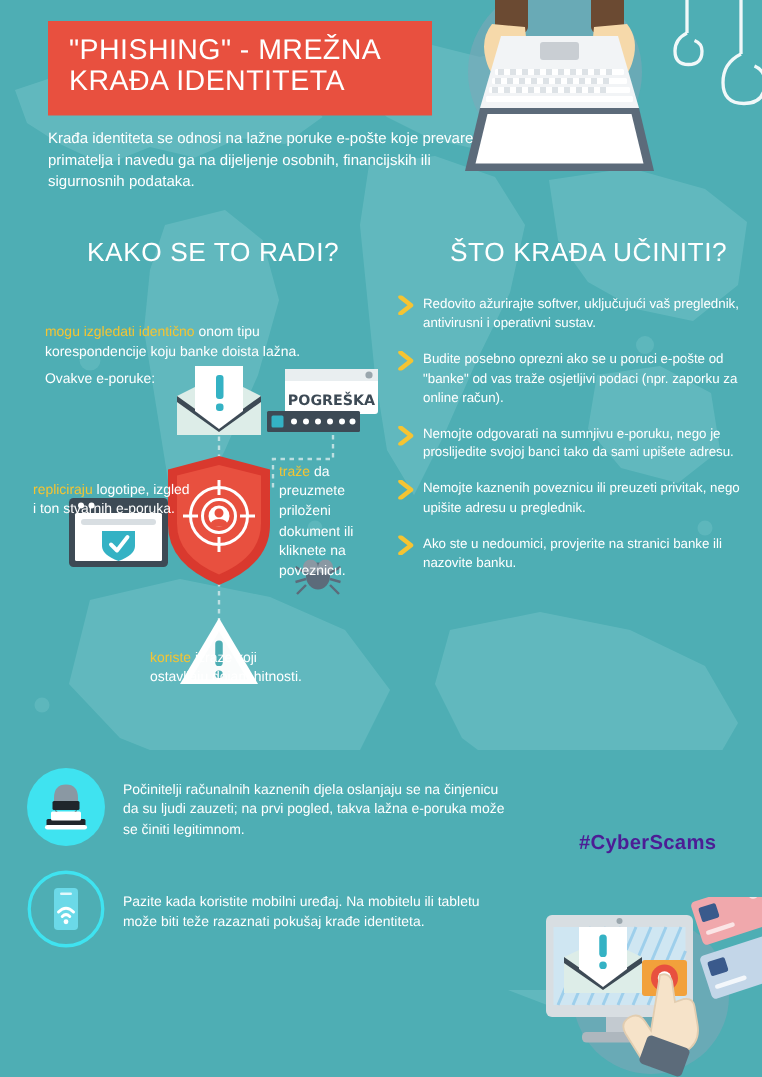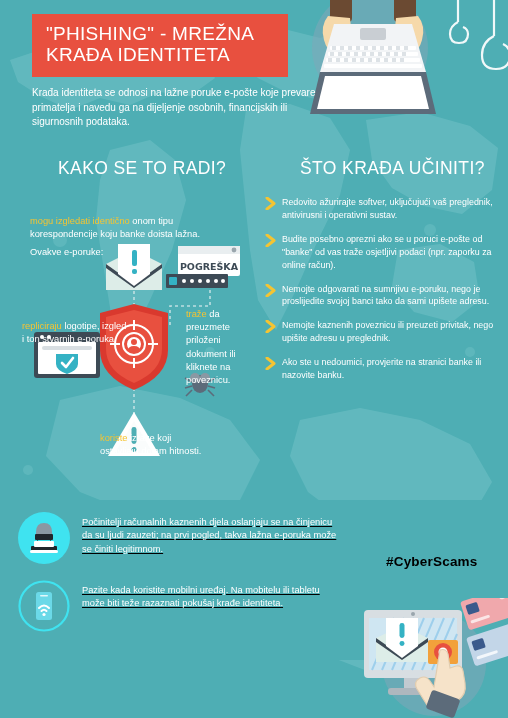--- a/index.html
+++ b/index.html
@@ -45,47 +45,47 @@
   #lead-label{left:30px;top:198px;width:180px;margin-top:48px;}
   #lead-body{left:30px;top:215px;width:180px;}
   .hl{color:#F5C432;text-align:right;}
 
   .cap{position:absolute;color:#ffffff;font-size:9.3px;line-height:1.42;}
   #cap-replic{left:22px;top:320px;width:108px;}
   #cap-traze{left:186px;top:308px;width:78px;}
   #cap-koriste{left:100px;top:432px;width:104px;}
 
   
-  .leftillo{position:absolute;left:4px;top:240px;width:260px;height:250px;}
+  .leftillo{position:absolute;left:16px;top:240px;width:260px;height:250px;}
   .leftillo svg{display:block;}
 
   
   .tips{position:absolute;left:264px;top:196px;width:240px;}
   .tip{display:flex;margin-bottom:11px;}
   .tip .chev{
     flex:0 0 13px;width:13px;margin-right:5px;padding-top:1px;
   }
   .tip .chev svg{display:block;}
   .tip .txt{
     color:#ffffff;font-size:8.9px;line-height:1.45;flex:1 1 auto;
   }
   .tip .txt b{font-weight:400;}
 
   
   .band{position:absolute;left:0;top:500px;width:508px;height:160px;background:#4EAEB4;}
-  .brow{position:absolute;display:flex;align-items:flex-start;text-decoration:underline;}
+  .brow{position:absolute;display:flex;align-items:center;}
   #brow1{left:18px;top:512px;width:320px;}
   #brow2{left:18px;top:580px;width:320px;}
   .bicon{flex:0 0 52px;width:52px;height:52px;margin-right:12px;}
   .bicon svg{display:block;}
   .btxt{color:#ffffff;font-size:9.3px;line-height:1.45;padding-top:4px;}
 
   .hashtag{
     position:absolute;left:386px;top:554px;
-    color:#000000;font-size:13.5px;font-weight:700;letter-spacing:.2px;
+    color:#4c1d95;font-size:13.5px;font-weight:700;letter-spacing:.2px;
   }
 
   .bot-illo{position:absolute;left:338px;top:598px;width:176px;height:122px;}
   .bot-illo svg{display:block;}
 
   
   .footer{position:absolute;left:0;top:658px;width:508px;height:60px;}
 </style>
 </head>
 <body>

